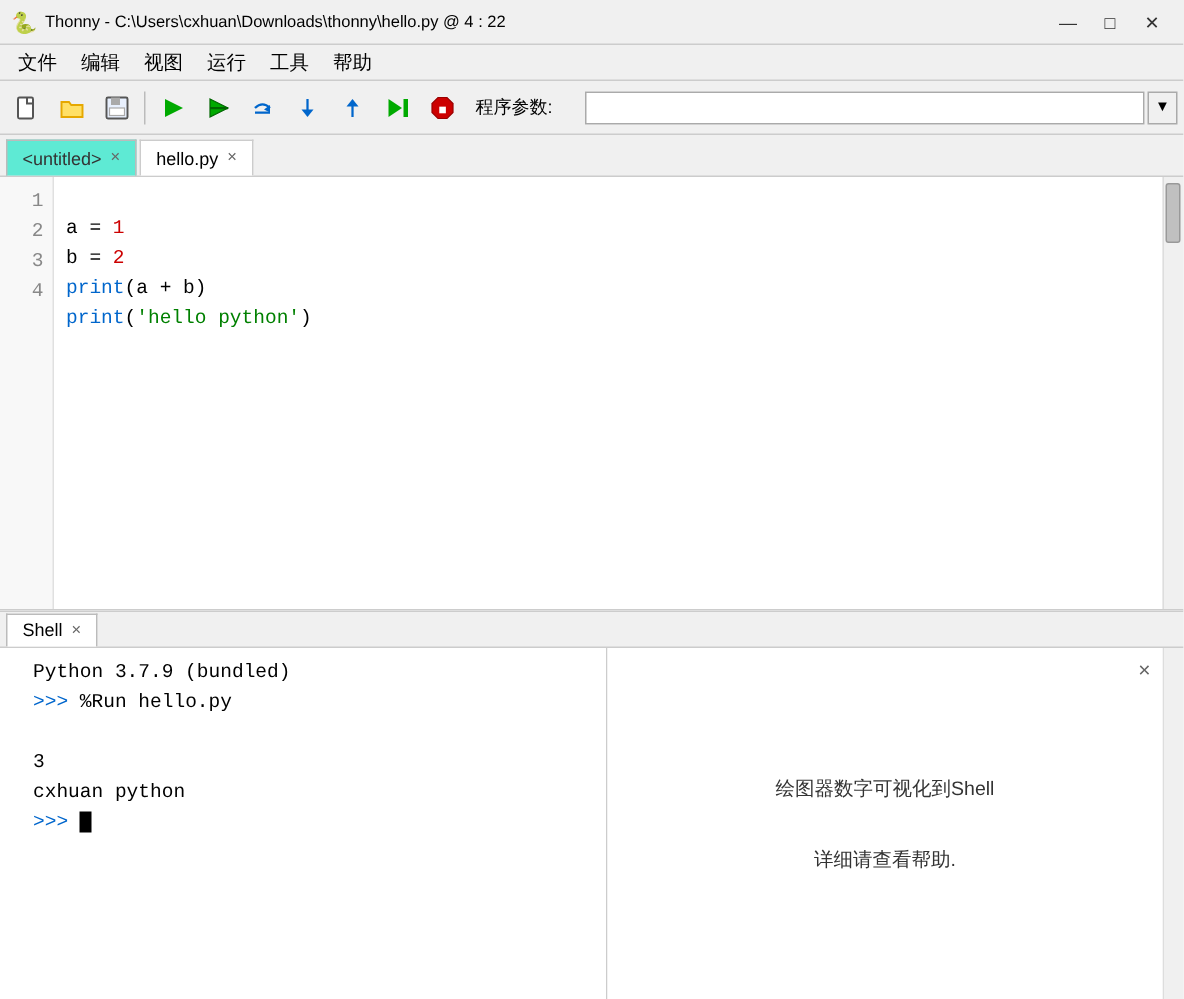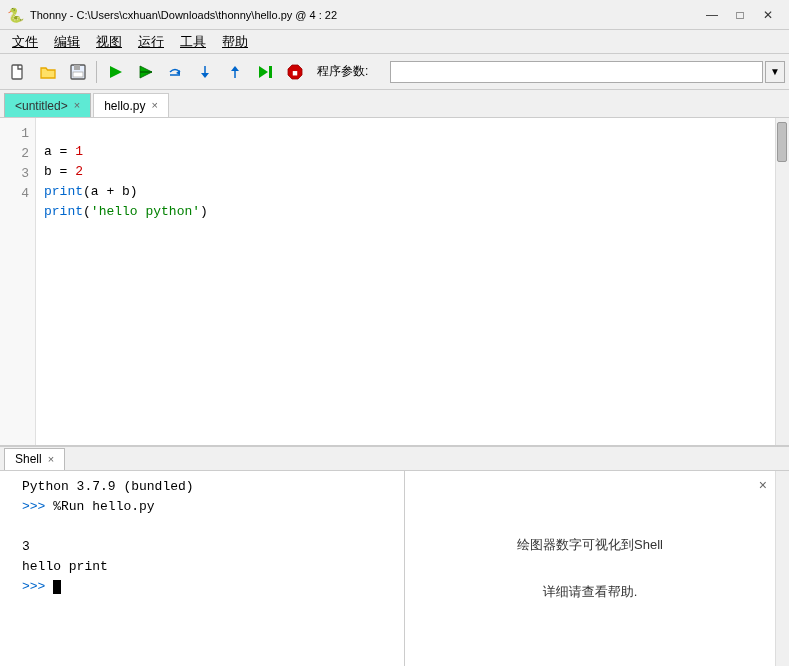--- a/index.html
+++ b/index.html
@@ -55,21 +55,20 @@
     }
 
     
     #menu-bar {
       background: #f0f0f0;
       height: 24px;
       display: flex;
       align-items: center;
       padding: 0 4px;
       border-bottom: 1px solid #ccc;
-      text-decoration: underline;
     }
     #menu-bar .menu-item {
       padding: 2px 8px;
       font-size: 13px;
       cursor: pointer;
       color: #000;
     }
 
     
     #toolbar {
@@ -224,21 +223,21 @@
       border: 1px solid #999;
       border-radius: 2px;
       position: absolute;
       top: 4px;
       left: 1px;
       cursor: pointer;
     }
 
     
     #shell-area {
-      height: 220px;
+      height: 259px;
       display: flex;
       flex-direction: column;
       background: white;
       border-top: 1px solid #ccc;
     }
     #shell-tabs {
       height: 24px;
       display: flex;
       align-items: center;
       background: #f0f0f0;
@@ -454,21 +453,21 @@
     </div>
   </div>
 
   <div id="shell-content-area">
 
     <div id="shell-left">
       <div class="shell-output">Python 3.7.9 (bundled)</div>
       <div><span class="shell-prompt">&gt;&gt;&gt; </span><span class="shell-cmd">%Run hello.py</span></div>
       <div>&nbsp;</div>
       <div class="shell-output">3</div>
-      <div class="shell-output">hello print</div>
+      <div class="shell-output">cxhuan python</div>
       <div><span class="shell-prompt">&gt;&gt;&gt; </span><span class="shell-cursor"></span></div>
     </div>
 
     <div id="shell-right">
       <span class="close-right">×</span>
       <div class="shell-right-text">
         <div>绘图器数字可视化到Shell</div>
         <div>&nbsp;</div>
         <div>详细请查看帮助.</div>
       </div>

